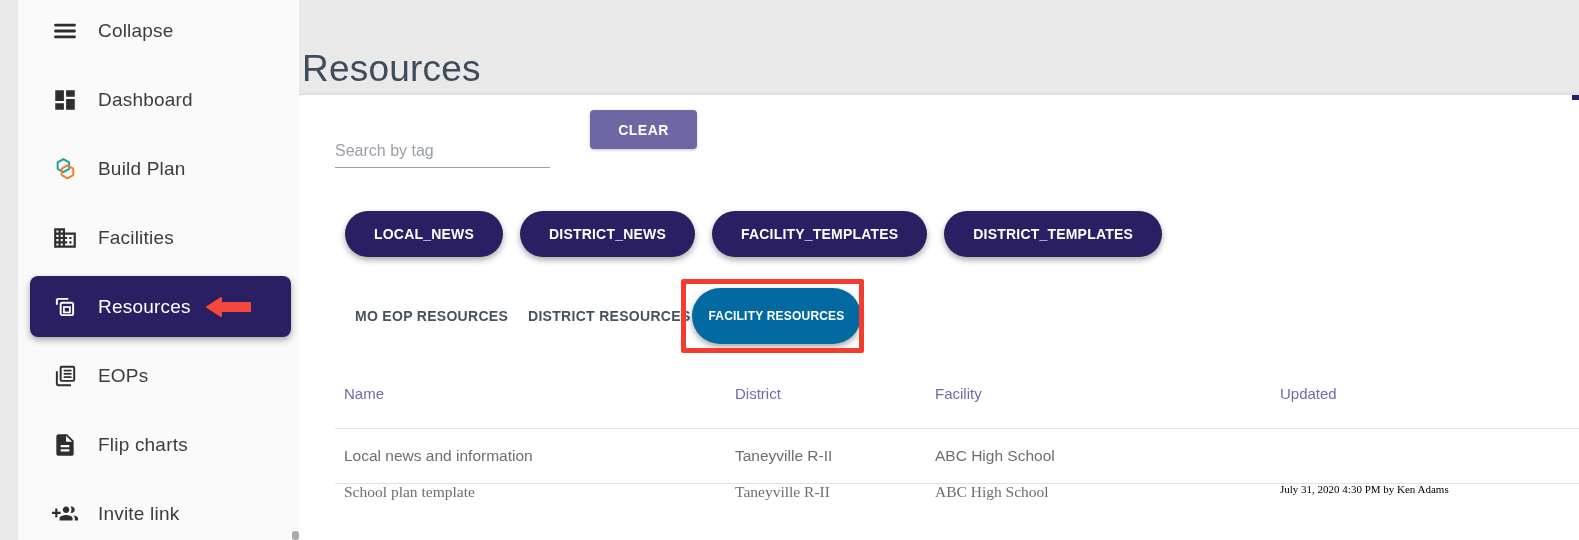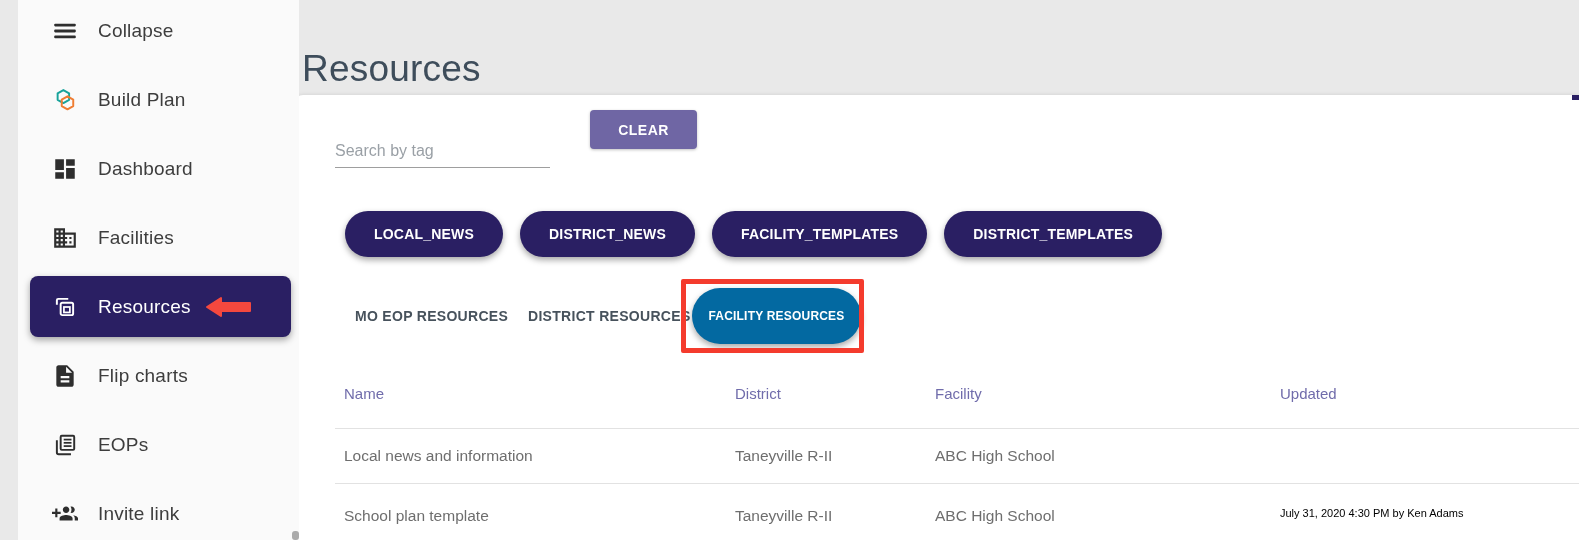--- a/index.html
+++ b/index.html
@@ -39,21 +39,21 @@
   .tab-moeop { left:60px; top:213px; }
   .tab-district { left:233px; top:213px; }
   .tab-selected { position:absolute; left:397px; top:193px; width:169px; height:56px; border-radius:28px; background:#0369a1; color:#fff; display:flex; align-items:center; justify-content:center; font-size:12px; font-weight:700; letter-spacing:.2px; box-shadow:0 3px 6px rgba(0,0,0,.35); cursor:pointer; }
   .annot-box { position:absolute; left:386px; top:184px; width:183px; height:74px; border:5px solid #f43b2d; border-radius:2px; pointer-events:none; }
 
   .th { position:absolute; top:290px; font-size:15px; color:#706cab; cursor:pointer; }
   .col-name { left:49px; } .col-district { left:440px; } .col-facility { left:640px; } .col-updated { left:985px; }
   .divider { position:absolute; left:40px; right:0; height:1px; background:#e2e2e2; }
   .div-1 { top:333px; } .div-2 { top:388px; }
   .td { position:absolute; font-size:15.5px; color:#6e6e6e; white-space:nowrap; }
-  .row-1 .td { top:352px; } .row-2 .td { top:412px; }
+  .row-1 .td { top:352px; } .row-2 .td { top:388px;font-family:Liberation Serif, serif; }
   .td.updated { font-size:11px; color:#000000; }
 
   .top-right-sliver { position:absolute; right:0; top:95px; width:7px; height:5px; background:#2a1f63; }
 </style>
 </head>
 <body>
 
 <div id="stage">
 
   <div class="sidebar">
@@ -67,35 +67,35 @@
                 <rect x="2" y="10.7" width="20" height="2.6" rx="1"></rect>
                 <rect x="2" y="16.2" width="20" height="2.6" rx="1"></rect>
               </g>
             </svg>
         </span>
         <span class="nav-label">Collapse</span>
       </div>
 
       <div class="nav-item">
         <span class="icon-box">
+          <svg width="26" height="26" viewBox="0 0 24 24">
+              <path fill="#2e2e2e" d="M3 13h8V3H3v10zm0 8h8v-6H3v6zm10 0h8V11h-8v10zm0-18v6h8V3h-8z"></path>
+            </svg>
+        </span>
+        <span class="nav-label">Dashboard</span>
+      </div>
+
+      <div class="nav-item">
+        <span class="icon-box">
           <svg width="26" height="26" viewBox="0 0 24 24" fill="none">
             <path d="M10.5 2.8 L15.8 5.8 V11.8 L10.5 14.8 L5.2 11.8 V5.8 Z" stroke="#18a39b" stroke-width="1.8" stroke-linejoin="round"></path>
             <path d="M14.3 8.6 L19.6 11.6 V17.6 L14.3 20.6 L9 17.6 V11.6 Z" stroke="#ef7d33" stroke-width="1.8" stroke-linejoin="round"></path>
           </svg>
         </span>
         <span class="nav-label">Build Plan</span>
-      </div>
-
-      <div class="nav-item">
-        <span class="icon-box">
-          <svg width="26" height="26" viewBox="0 0 24 24">
-              <path fill="#2e2e2e" d="M3 13h8V3H3v10zm0 8h8v-6H3v6zm10 0h8V11h-8v10zm0-18v6h8V3h-8z"></path>
-            </svg>
-        </span>
-        <span class="nav-label">Dashboard</span>
       </div>
 
       <div class="nav-item">
         <span class="icon-box">
           <svg width="26" height="26" viewBox="0 0 24 24">
               <path fill="#2e2e2e" d="M12 7V3H2v18h20V7H12zM6 19H4v-2h2v2zm0-4H4v-2h2v2zm0-4H4V9h2v2zm0-4H4V5h2v2zm4 12H8v-2h2v2zm0-4H8v-2h2v2zm0-4H8V9h2v2zm0-4H8V5h2v2zm10 12h-8v-2h2v-2h-2v-2h2v-2h-2V9h8v10zm-2-8h-2v2h2v-2zm0 4h-2v2h2v-2z"></path>
             </svg>
         </span>
         <span class="nav-label">Facilities</span>
       </div>
@@ -107,47 +107,47 @@
             <rect x="8" y="8" width="11.5" height="11.5" rx="1.5" stroke-width="1.8"></rect>
             <rect x="11" y="12" width="5.5" height="5" stroke-width="1.6"></rect>
           </svg>
         </span>
         <span class="nav-label">Resources</span>
         <span class="annot-arrow">
           <svg width="48" height="22" viewBox="0 0 48 22">
               <path fill="#f4483e" stroke="#f4483e" stroke-width="2" stroke-linejoin="round" d="M2 11 L16 2 V7 H45 V15 H16 V20 Z"></path>
             </svg>
         </span>
-      </div>
-
-      <div class="nav-item">
-        <span class="icon-box">
-          <svg width="26" height="26" viewBox="0 0 24 24">
-              <path fill="#2e2e2e" d="M14 2H6c-1.1 0-2 .9-2 2v16c0 1.1.9 2 2 2h12c1.1 0 2-.9 2-2V8l-6-6zm2 16H8v-2h8v2zm0-4H8v-2h8v2zm-3-5V3.5L18.5 9H13z"></path>
-            </svg>
-        </span>
-        <span class="nav-label">Flip charts</span>
       </div>
 
       <div class="nav-item">
         <span class="icon-box">
           <svg width="26" height="26" viewBox="0 0 24 24" fill="none" stroke="#2e2e2e">
             <rect x="8" y="3.5" width="12.5" height="13" rx="1" stroke-width="1.8"></rect>
             <path d="M10.8 7 H18" stroke-width="1.6"></path>
               <path d="M10.8 10 H18" stroke-width="1.6"></path>
               <path d="M10.8 13 H18" stroke-width="1.6"></path>
             <path d="M4.5 7.5 V19 c0 .9.7 1.6 1.6 1.6 H17.5" stroke-width="1.8"></path>
           </svg>
         </span>
         <span class="nav-label">EOPs</span>
       </div>
 
       <div class="nav-item">
         <span class="icon-box">
           <svg width="26" height="26" viewBox="0 0 24 24">
+              <path fill="#2e2e2e" d="M14 2H6c-1.1 0-2 .9-2 2v16c0 1.1.9 2 2 2h12c1.1 0 2-.9 2-2V8l-6-6zm2 16H8v-2h8v2zm0-4H8v-2h8v2zm-3-5V3.5L18.5 9H13z"></path>
+            </svg>
+        </span>
+        <span class="nav-label">Flip charts</span>
+      </div>
+
+      <div class="nav-item">
+        <span class="icon-box">
+          <svg width="26" height="26" viewBox="0 0 24 24">
               <path fill="#2e2e2e" d="M8 10H5V7H3v3H0v2h3v3h2v-3h3v-2zm10 1c1.66 0 2.99-1.34 2.99-3S19.66 5 18 5c-.32 0-.63.05-.91.14.57.81.9 1.79.9 2.86s-.34 2.04-.9 2.86c.28.09.59.14.91.14zm-5 0c1.66 0 2.99-1.34 2.99-3S14.66 5 13 5c-1.66 0-3 1.34-3 3s1.34 3 3 3zm6.62 2.16c.83.73 1.38 1.66 1.38 2.84v2h3v-2c0-1.54-2.37-2.49-4.38-2.84zM13 13c-2 0-6 1-6 3v2h12v-2c0-2-4-3-6-3z"></path>
             </svg>
         </span>
         <span class="nav-label">Invite link</span>
       </div>
 
     </div>
     <div class="sidebar-scroll-thumb"></div>
   </div>
 

